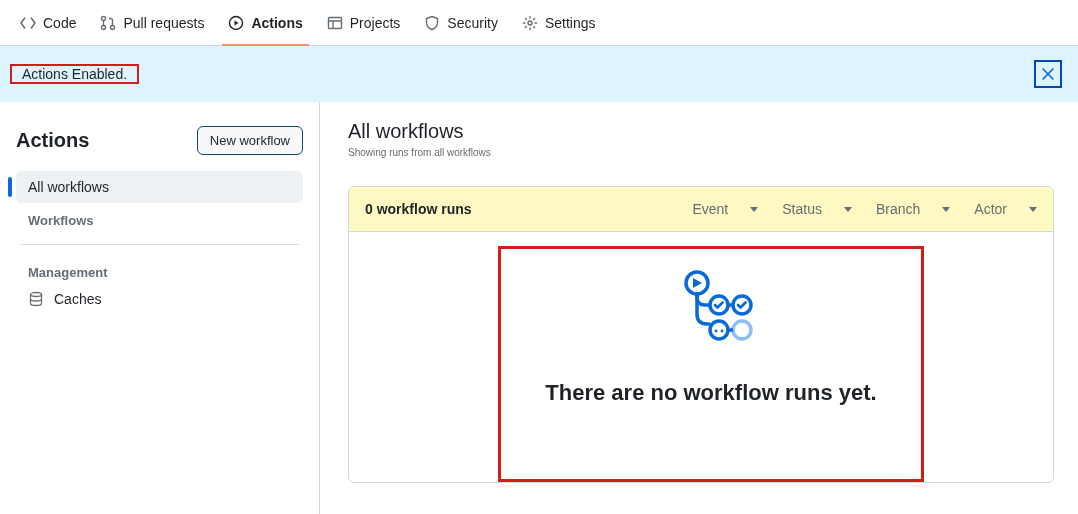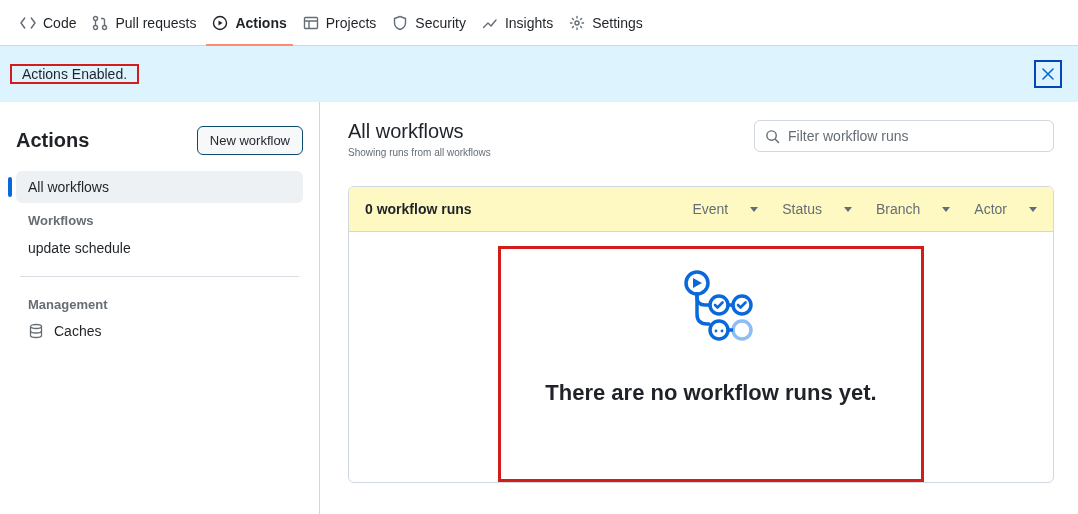--- a/index.html
+++ b/index.html
@@ -10,20 +10,21 @@
     background: #ffffff;
     width: 1078px;
     height: 514px;
     overflow: hidden;
   }
   
   .topnav {
     height: 46px;
     display: flex;
     align-items: center;
+    gap: 8px;
     padding: 0 12px;
     border-bottom: 1px solid #d0d7de;
   }
   .topnav-item {
     display: flex;
     align-items: center;
     gap: 7px;
     padding: 8px 8px;
     color: #1f2328;
     cursor: pointer;
@@ -252,26 +253,20 @@
     <span class="lbl">Projects</span>
   </div>
   <div class="topnav-item">
     <svg width="16" height="16" viewBox="0 0 16 16" fill="none">
         <path d="M8 1.5l5.5 2v4c0 3.5-2.3 6-5.5 7-3.2-1-5.5-3.5-5.5-7v-4l5.5-2z" stroke="currentColor" stroke-width="1.4" stroke-linejoin="round"></path>
       </svg>
     <span class="lbl">Security</span>
   </div>
   <div class="topnav-item">
     <svg width="16" height="16" viewBox="0 0 16 16" fill="none">
-        <path d="M1.5 12.5L6 8l3 3 5-6" stroke="currentColor" stroke-width="1.4" stroke-linecap="round" stroke-linejoin="round"></path>
-      </svg>
-    <span class="lbl">Insights</span>
-  </div>
-  <div class="topnav-item">
-    <svg width="16" height="16" viewBox="0 0 16 16" fill="none">
         <circle cx="8" cy="8" r="2" stroke="currentColor" stroke-width="1.4"></circle>
         <path d="M8 1.5v1.5M8 13v1.5M14.5 8H13M3 8H1.5M12.6 3.4l-1 1M4.4 11.6l-1 1M12.6 12.6l-1-1M4.4 4.4l-1-1" stroke="currentColor" stroke-width="1.4" stroke-linecap="round"></path>
       </svg>
     <span class="lbl">Settings</span>
   </div>
 </div>
 
 <div class="banner">
   <div class="banner-text-wrap">
     <span class="banner-text">Actions Enabled.</span>
@@ -289,48 +284,40 @@
 
   <div class="sidebar">
     <div class="side-head">
       <div class="side-title">Actions</div>
       <button class="btn">New workflow</button>
     </div>
 
     <div class="side-item active">All workflows</div>
 
     <div class="side-group-title">Workflows</div>
-    <div class="side-item">update schedule</div>
 
     <div class="side-divider"></div>
 
     <div class="side-group-title">Management</div>
 
     <div class="side-icon-item">
       <svg width="16" height="16" viewBox="0 0 16 16" fill="none">
           <ellipse cx="8" cy="3.5" rx="5.5" ry="2" stroke="currentColor" stroke-width="1.3"></ellipse>
           <path d="M2.5 3.5v9c0 1.1 2.5 2 5.5 2s5.5-.9 5.5-2v-9" stroke="currentColor" stroke-width="1.3"></path>
           <path d="M2.5 8c0 1.1 2.5 2 5.5 2s5.5-.9 5.5-2" stroke="currentColor" stroke-width="1.3"></path>
         </svg>
       <span>Caches</span>
     </div>
   </div>
 
   <div class="page-main">
     <div class="main-head">
       <div>
         <div class="main-title">All workflows</div>
         <div class="main-sub">Showing runs from all workflows</div>
-      </div>
-      <div class="search-wrap">
-        <svg width="15" height="15" viewBox="0 0 16 16" fill="none">
-            <circle cx="7" cy="7" r="5" stroke="currentColor" stroke-width="1.5"></circle>
-            <path d="M11 11l3.5 3.5" stroke="currentColor" stroke-width="1.5" stroke-linecap="round"></path>
-          </svg>
-        <input type="text" placeholder="Filter workflow runs" style="">
       </div>
     </div>
 
     <div class="runs-box">
       <div class="runs-head">
         <div class="runs-count">0 workflow runs</div>
         <div class="runs-filters">
           <div class="runs-filter">
             <span>Event</span>
             <svg width="8" height="5" viewBox="0 0 8 5">

